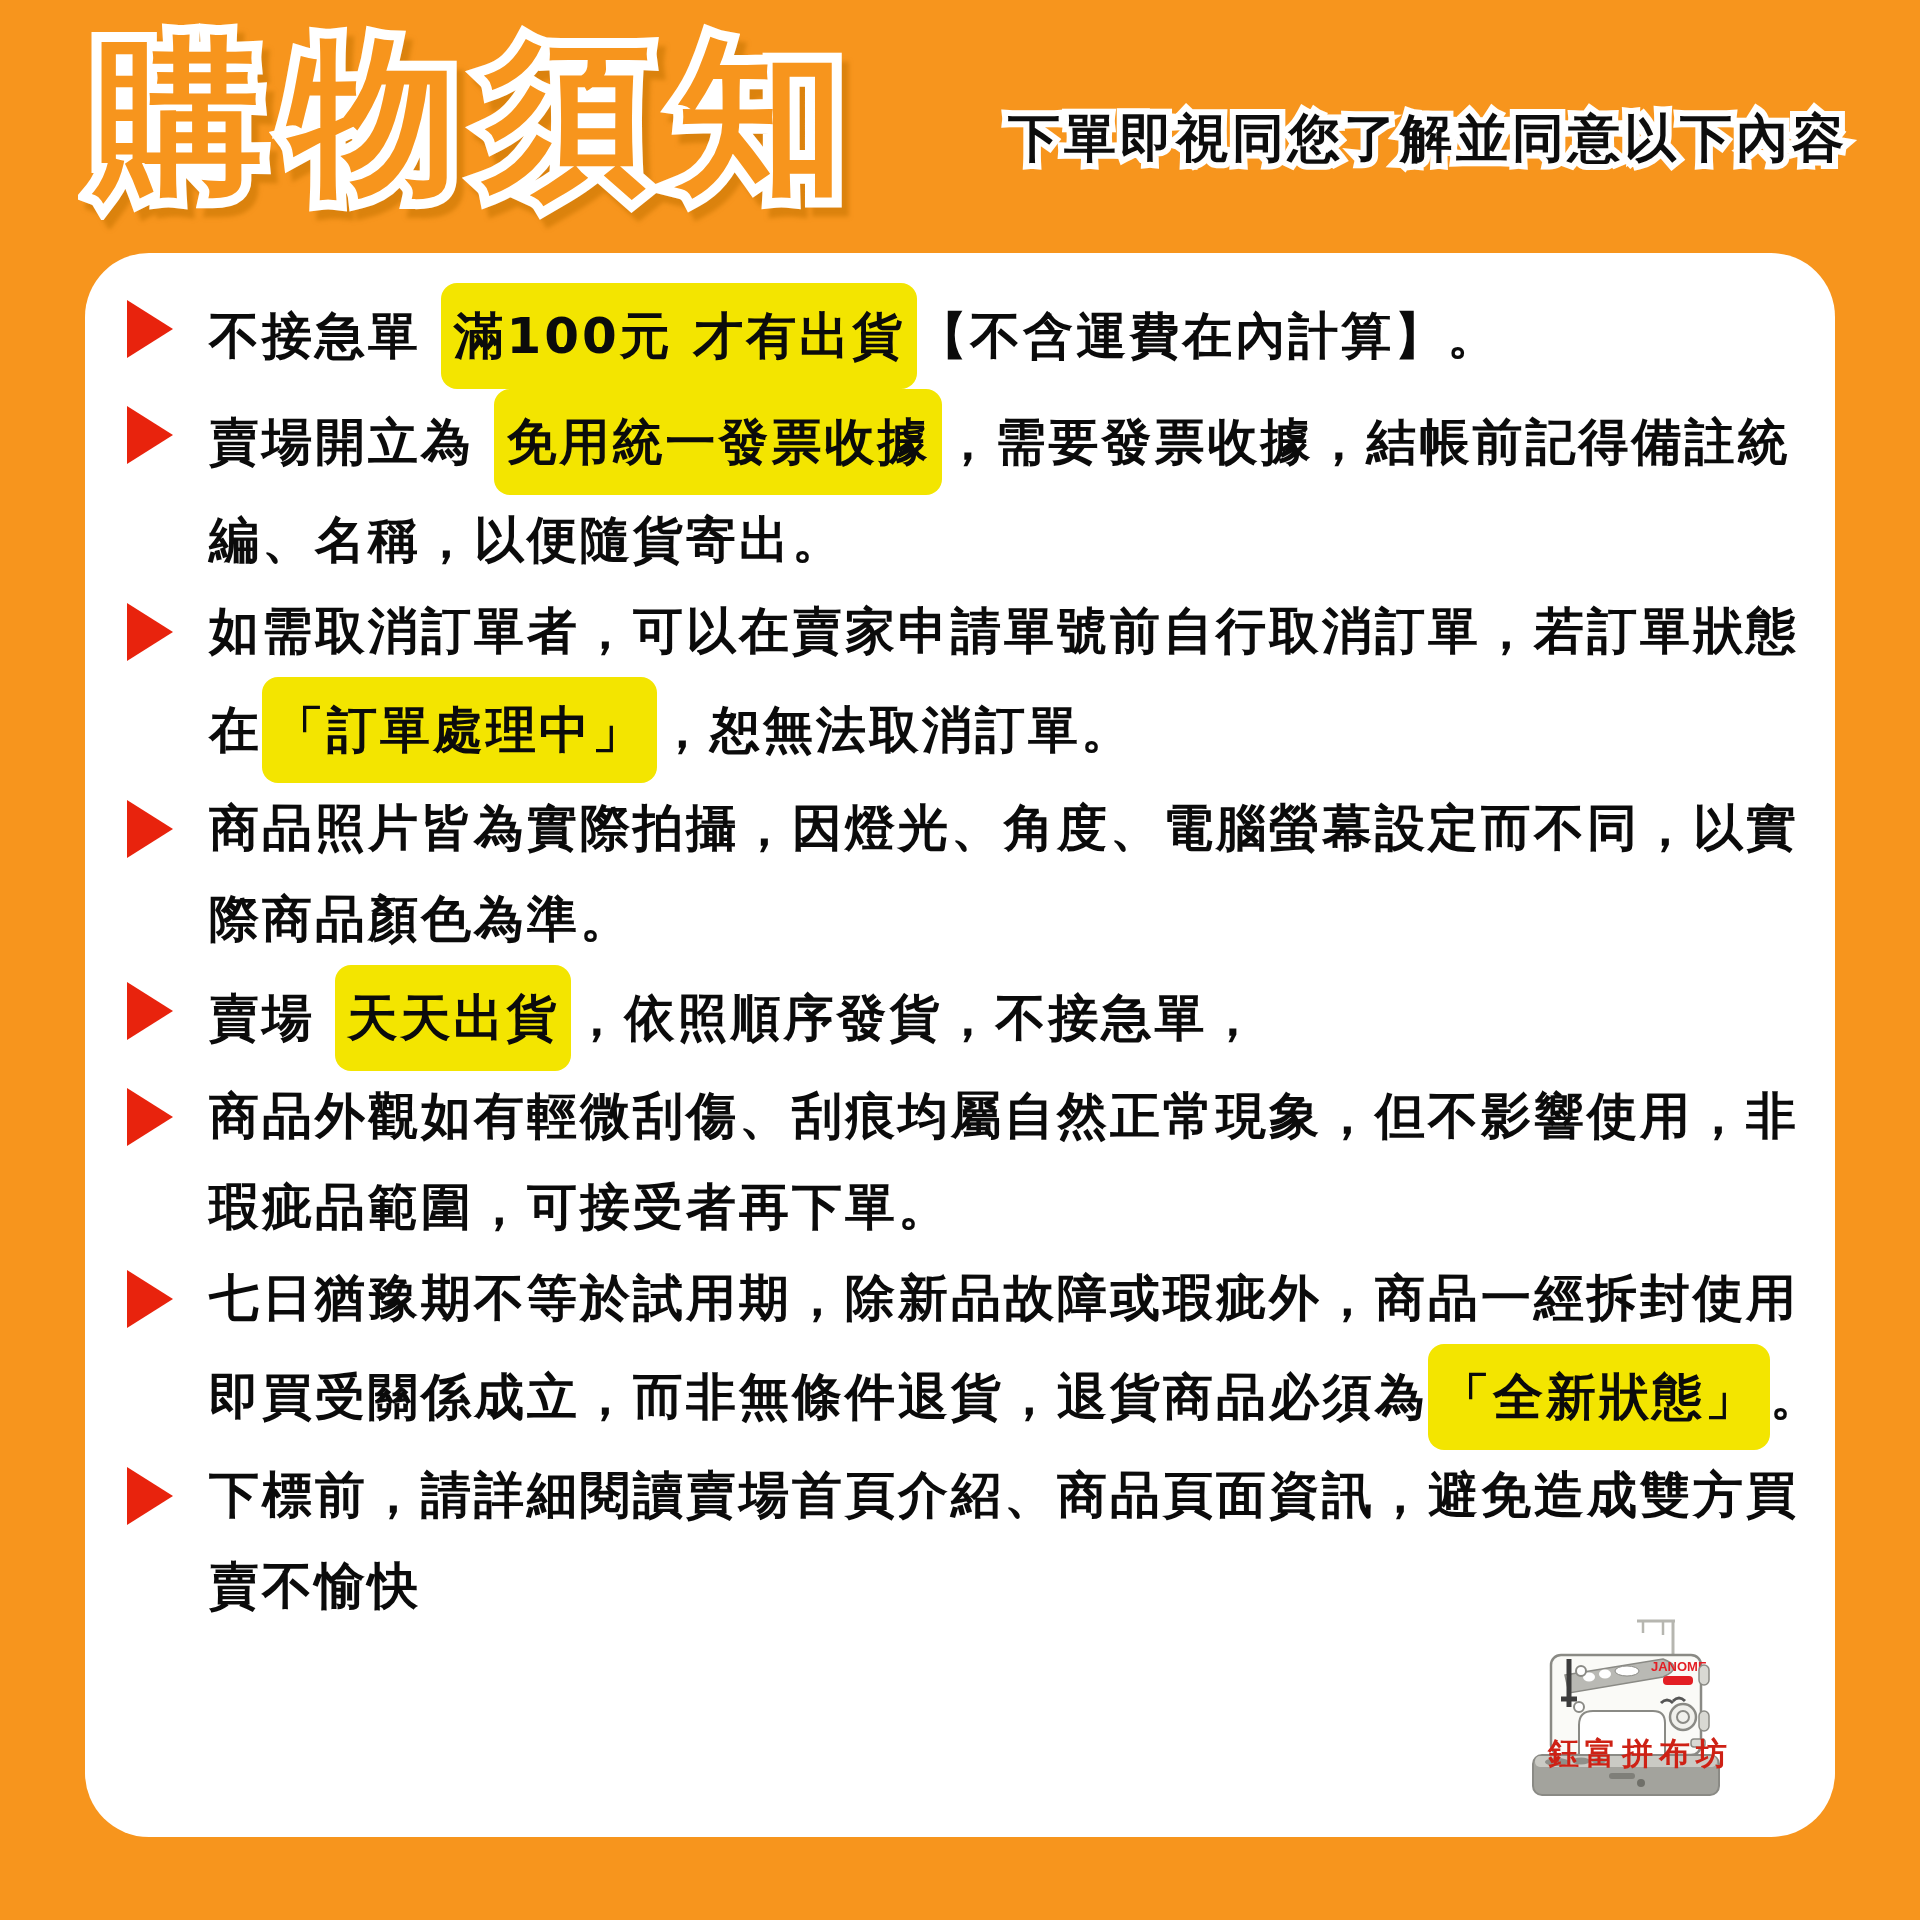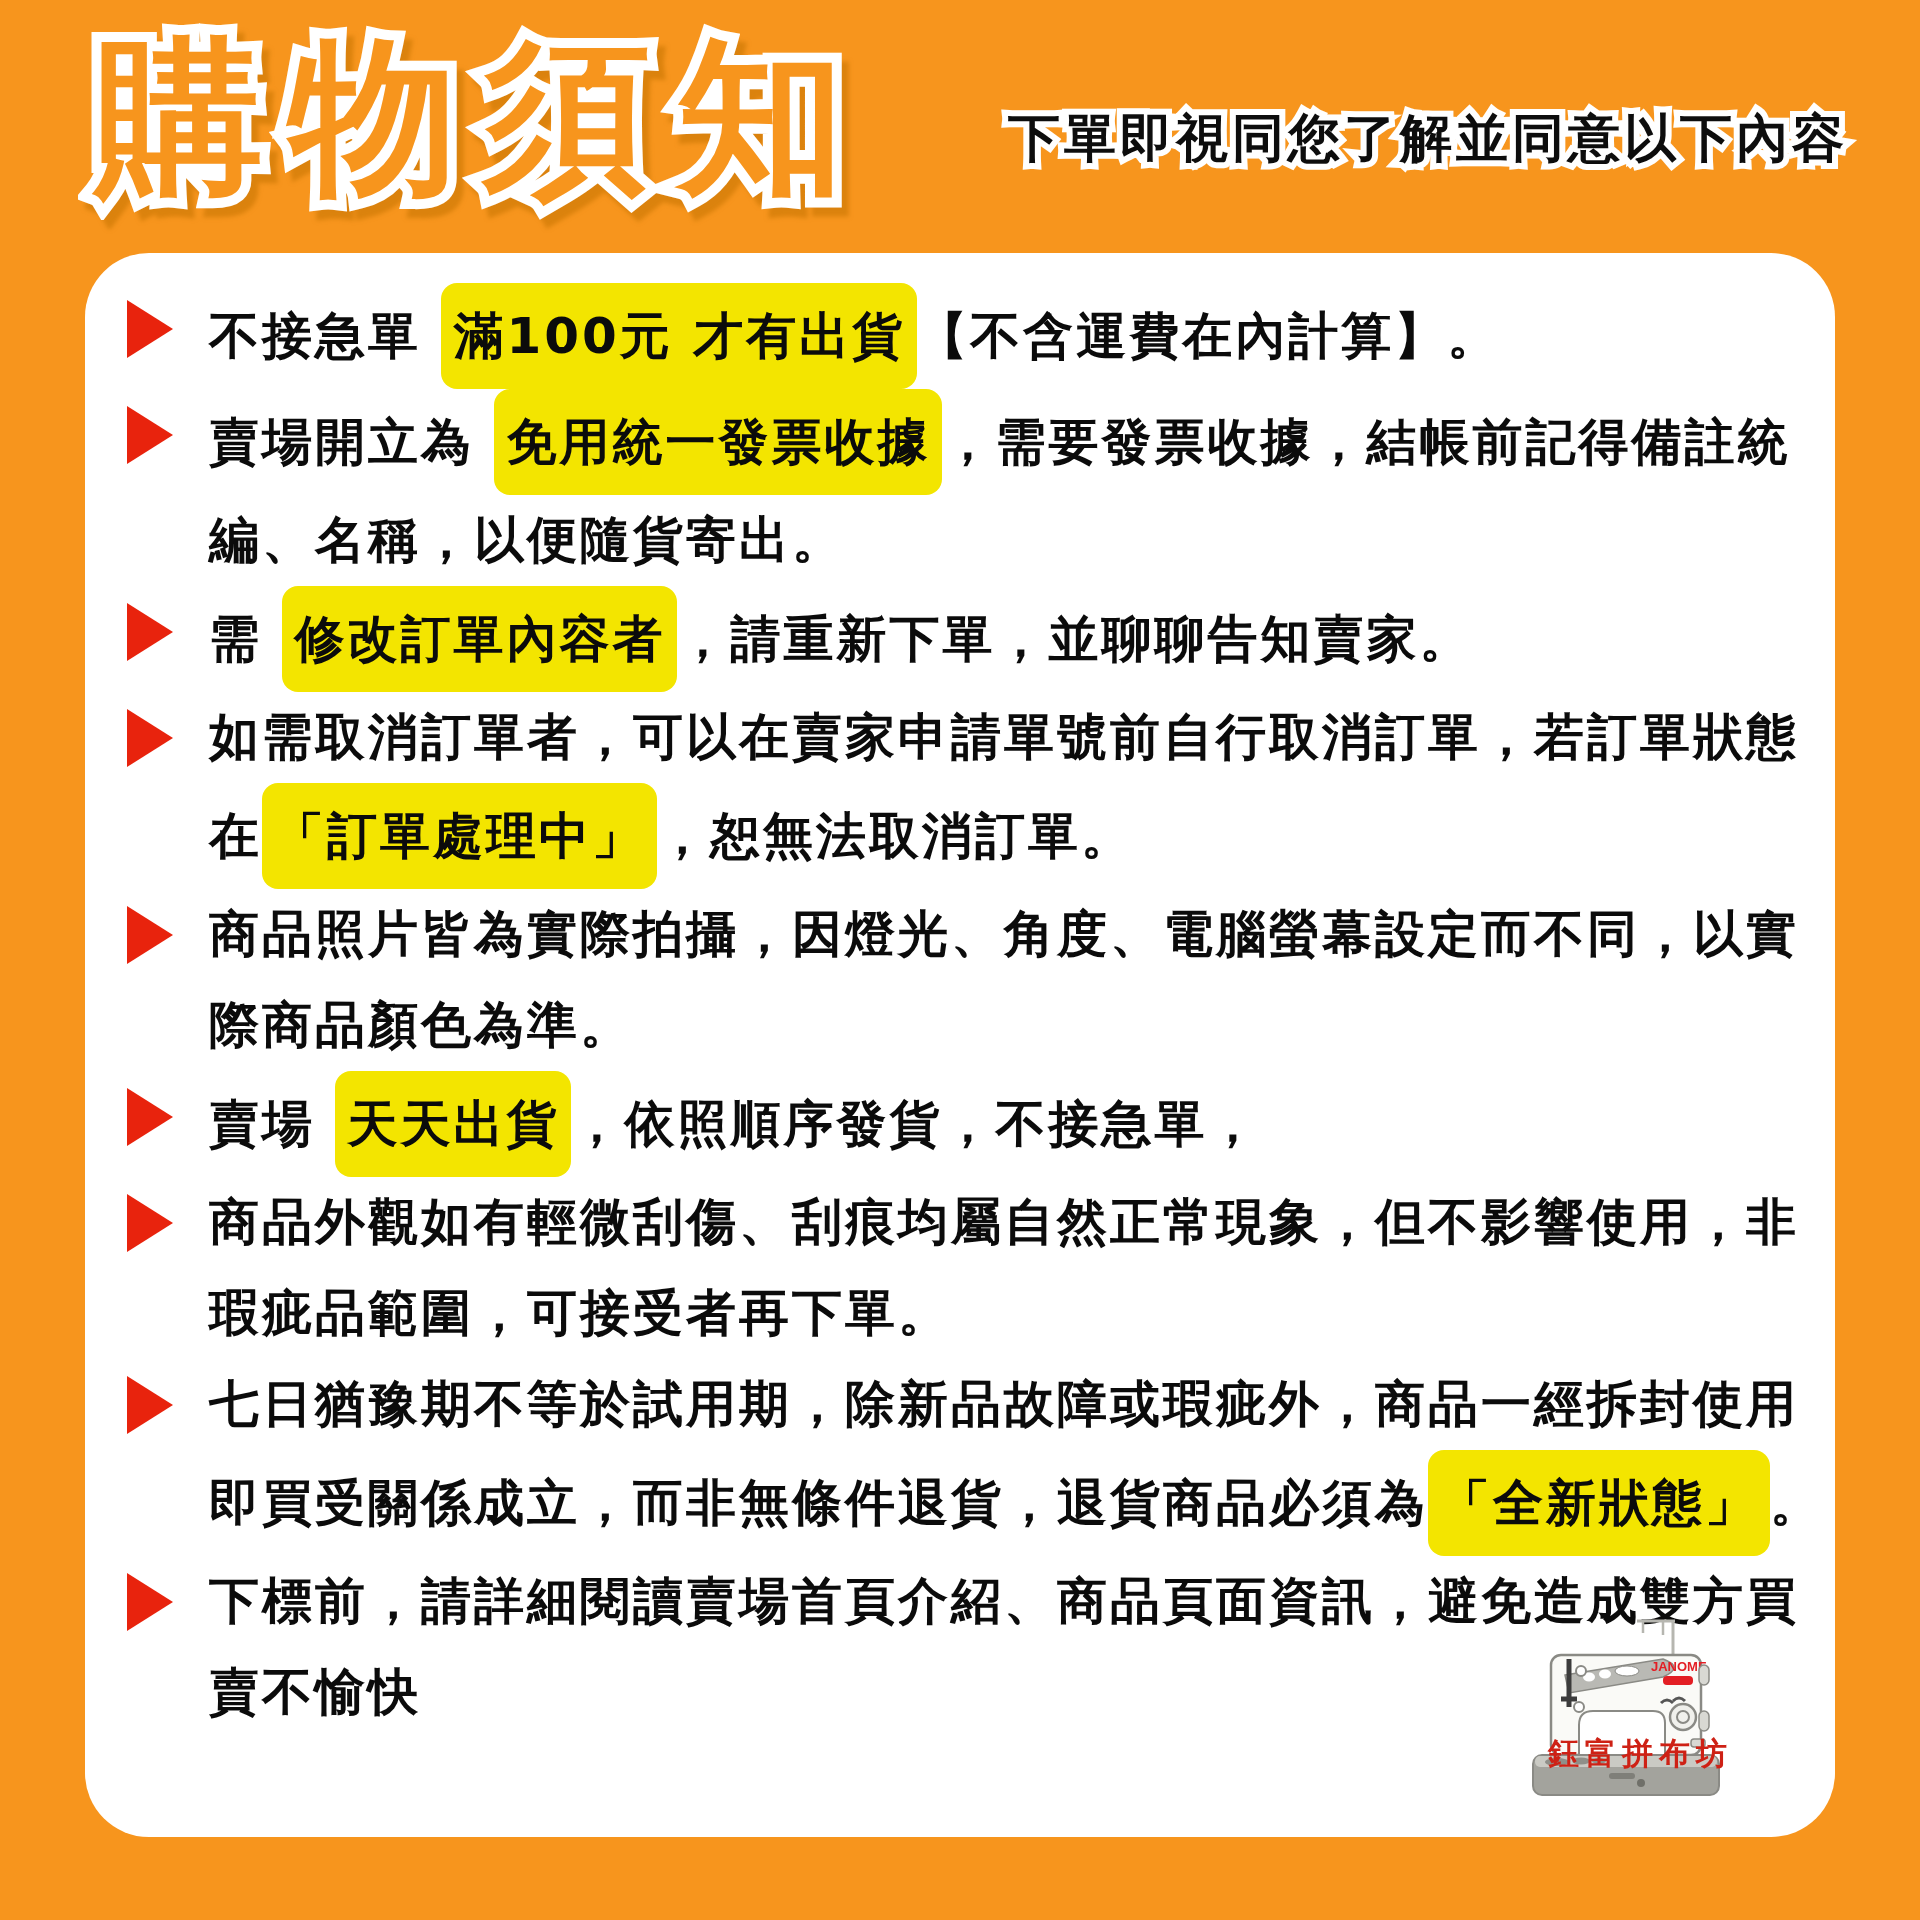--- a/index.html
+++ b/index.html
@@ -112,26 +112,20 @@
       <div class="notice-item">
         <span class="marker-col">
           <span class="tri"></span>
         </span>
         <div class="notice-text"><span>賣場開立為 </span><span class="hl">免用統一發票收據</span><span>，需要發票收據，結帳前記得備註統編、名稱，以便隨貨寄出。</span></div>
       </div>
       <div class="notice-item">
         <span class="marker-col">
           <span class="tri"></span>
         </span>
-        <div class="notice-text"><span>需 </span><span class="hl">修改訂單內容者</span><span>，請重新下單，並聊聊告知賣家。</span></div>
-      </div>
-      <div class="notice-item">
-        <span class="marker-col">
-          <span class="tri"></span>
-        </span>
         <div class="notice-text"><span>如需取消訂單者，可以在賣家申請單號前自行取消訂單，若訂單狀態在</span><span class="hl">「訂單處理中」</span><span>，恕無法取消訂單。</span></div>
       </div>
       <div class="notice-item">
         <span class="marker-col">
           <span class="tri"></span>
         </span>
         <div class="notice-text"><span>商品照片皆為實際拍攝，因燈光、角度、電腦螢幕設定而不同，以實際商品顏色為準。</span></div>
       </div>
       <div class="notice-item">
         <span class="marker-col">

